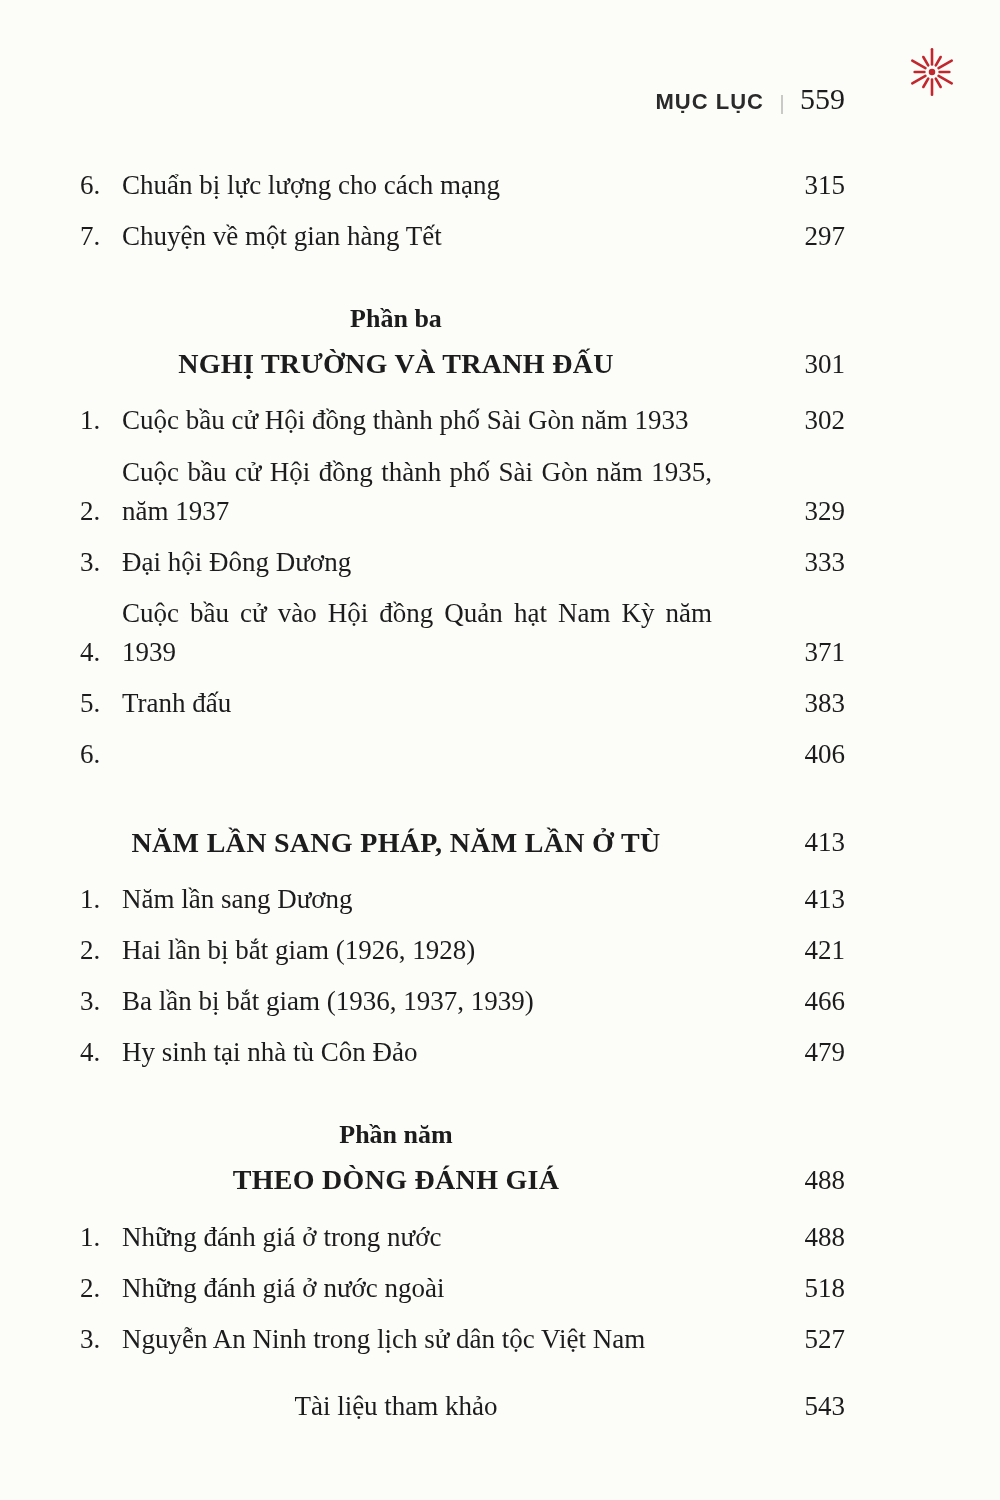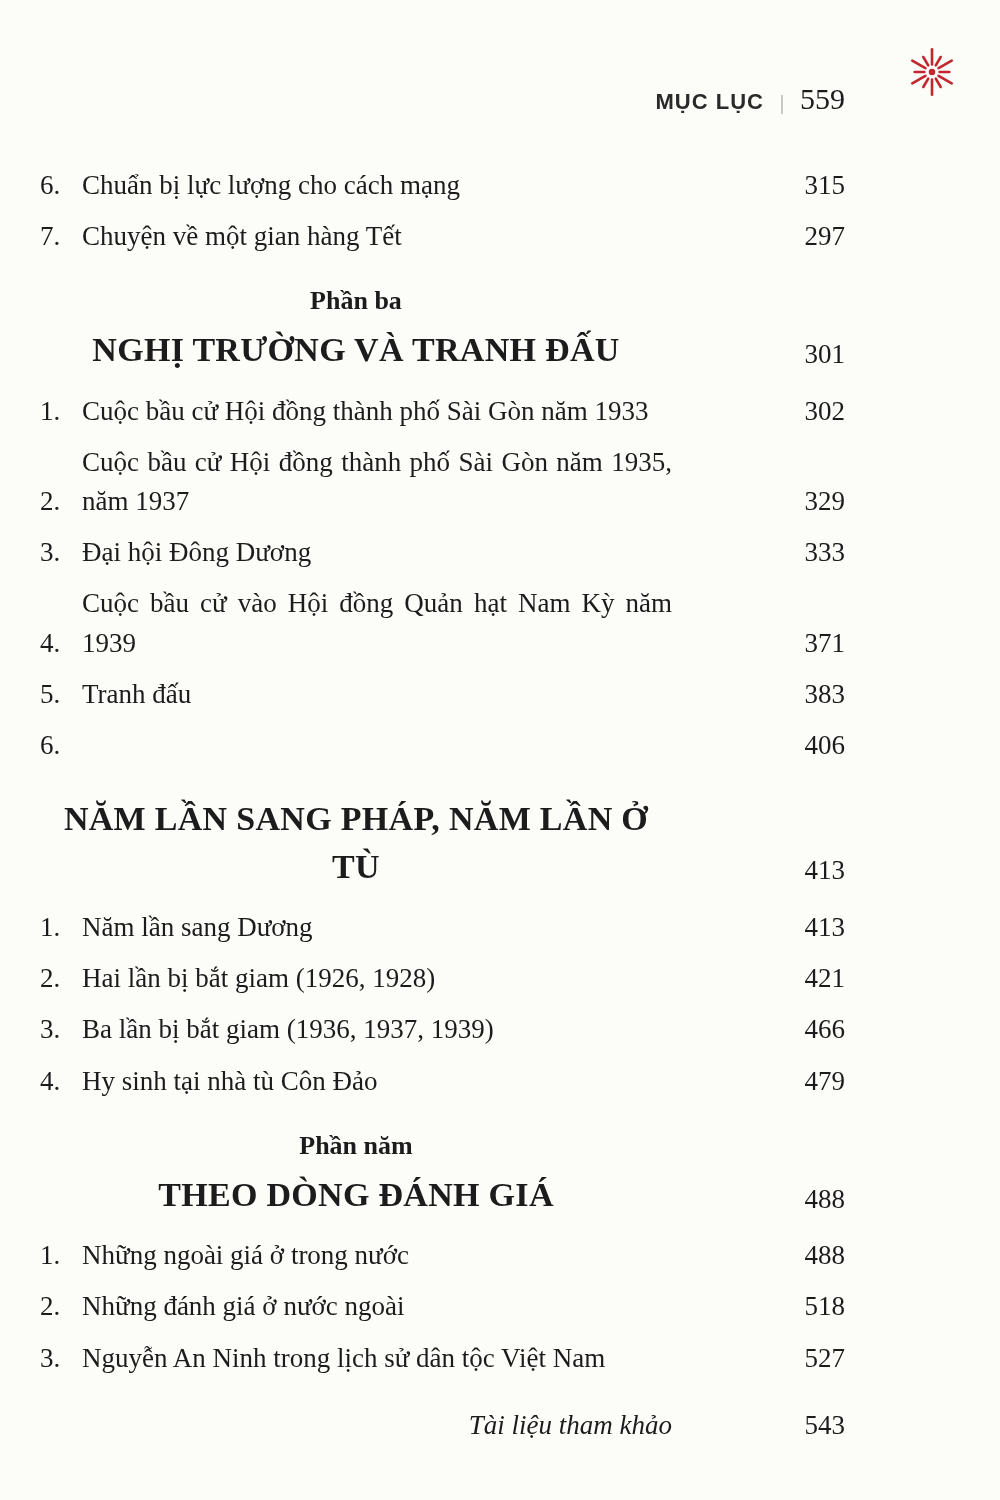--- a/index.html
+++ b/index.html
@@ -5,21 +5,21 @@
   * { margin:0; padding:0; box-sizing:border-box; }
   html,body { width:1000px; }
   body {
     height:1500px;
     background:#fcfcf9;
     color:#1c1c1c;
     font-family:"Liberation Serif","DejaVu Serif",serif;
     position:relative;
     overflow:hidden;
   }
-  .content { padding:0 155px 0 40px; }
+  .content { padding:0 155px 0 80px; }
 
   
   .page-header {
     padding-top:82px;
     display:flex;
     justify-content:flex-end;
     align-items:baseline;
     gap:16px;
   }
   .hdr-label {
@@ -40,40 +40,40 @@
   .toc-row {
     display:flex;
     align-items:flex-end;
     margin-bottom:12px;
     line-height:1.45;
   }
   .num   { flex:none; width:42px; }
   .title { flex:none; width:590px; text-align:justify; }
   .page  { flex:1; text-align:right; }
 
-  .part { margin-top:30px; margin-bottom:18px; }
+  .part { margin-top:48px; margin-bottom:18px; }
   .part-label {
     width:632px;
     text-align:center;
     font-weight:bold;
     font-size:26px;
     margin-bottom:10px;
   }
   .part-title-row { display:flex; align-items:flex-end; line-height:1.4; }
   .part-title {
     flex:none;
     width:632px;
     text-align:center;
     font-weight:bold;
-    font-size:34px;
+    font-size:28px;
     letter-spacing:0.3px;
   }
 
   .ref-row { margin-top:28px; }
-  .ref-row .title { width:632px; text-align:right; font-style:italic; }
+  .ref-row .title { width:632px; text-align:center; }
 </style>
 </head>
 <body>
 
 <div class="logo">
   <svg width="52" height="52" viewBox="0 0 48 48">
     <g stroke="#c2272d" stroke-width="2.4" stroke-linecap="round">
       <line x1="24" y1="17" x2="24" y2="3" transform="rotate(0 24 24)"></line>
       <line x1="24" y1="17" x2="24" y2="8" transform="rotate(30 24 24)"></line>
       <line x1="24" y1="17" x2="24" y2="3" transform="rotate(60 24 24)"></line>
@@ -178,21 +178,21 @@
 
     <div class="part">
       <div class="part-label">Phần năm</div>
       <div class="part-title-row">
         <span class="part-title">THEO DÒNG ĐÁNH GIÁ</span>
         <span class="page">488</span>
       </div>
     </div>
     <div class="toc-row">
       <span class="num">1.</span>
-      <span class="title">Những ngoài giá ở trong nước</span>
+      <span class="title">Những đánh giá ở trong nước</span>
       <span class="page">488</span>
     </div>
     <div class="toc-row">
       <span class="num">2.</span>
       <span class="title">Những đánh giá ở nước ngoài</span>
       <span class="page">518</span>
     </div>
     <div class="toc-row">
       <span class="num">3.</span>
       <span class="title">Nguyễn An Ninh trong lịch sử dân tộc Việt Nam</span>

